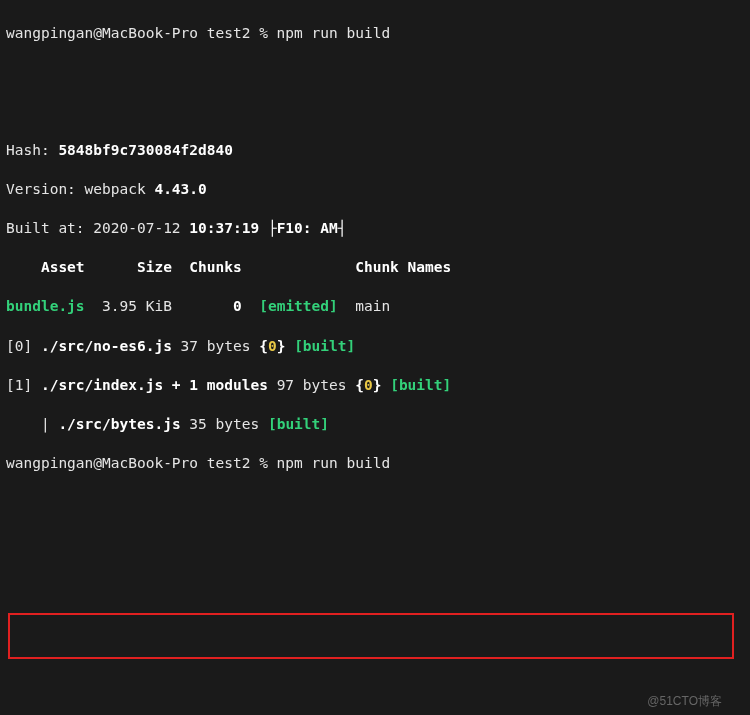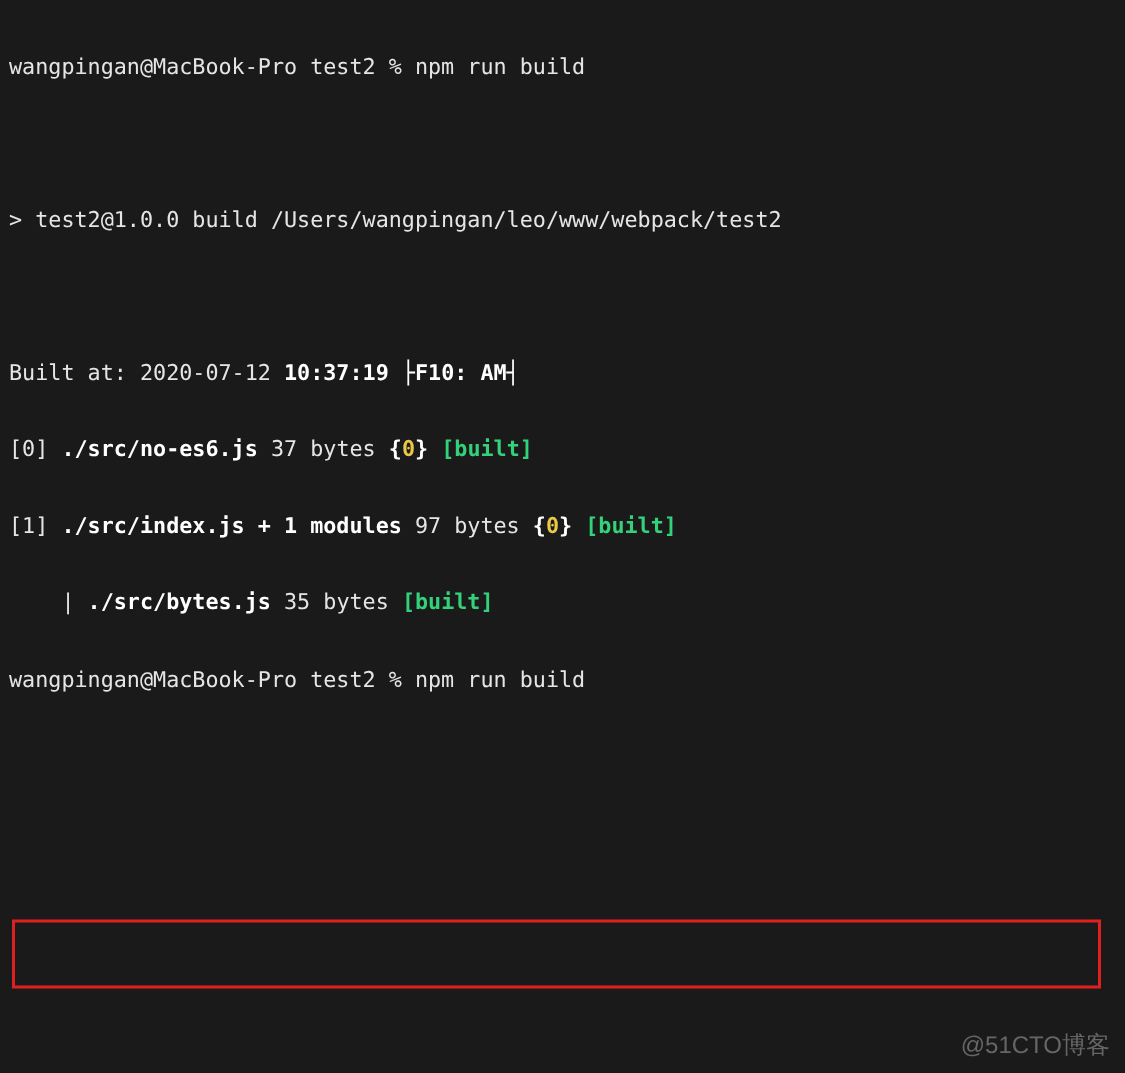--- a/index.html
+++ b/index.html
@@ -8,47 +8,50 @@
     font-family: "Menlo", "Monaco", "Consolas", monospace;
     font-size: 14.5px;
     line-height: 1.35;
     color: #e5e5e5;
     width: 750px;
     height: 715px;
     overflow: hidden;
     position: relative;
   }
   .term { padding: 4px 6px; white-space: pre; }
-  .ln { display: block; min-height: 1.35em; margin-top: 12px; }
+  .ln { display: block; min-height: 1.35em; }
   .bold   { font-weight: bold; color: #fff; }
   .greenb { color: #33d17a; font-weight: bold; }
   .yellow { color: #e9c846; font-weight: bold; }
   .hlbox {
     position: absolute;
     border: 2px solid #e02020;
     pointer-events: none;
   }
   .water {
     position: absolute;
-    right: 10px;
+    right: 28px;
     bottom: 6px;
     color: #666;
-    font-size: 16px;
+    font-size: 12px;
     font-family: sans-serif;
   }
 </style>
 </head>
 <body>
 
 <div class="term">
 <span class="ln">wangpingan@MacBook-Pro test2 % npm run build</span>
 <span class="ln"> </span>
-<span class="ln">&gt; test2@1.0.0 build /Users/wangpingan/leo/www/webpack/test2</span>
 <span class="ln"> </span>
+<span class="ln"><span>Hash: </span><span class="bold">5848bf9c730084f2d840</span></span>
+<span class="ln"><span>Version: webpack </span><span class="bold">4.43.0</span></span>
 <span class="ln"><span>Built at: 2020-07-12 </span><span class="bold">10:37:19</span><span class="bold"> ├F10: AM┤</span></span>
+<span class="ln bold">    Asset      Size  Chunks             Chunk Names</span>
+<span class="ln"><span class="greenb">bundle.js</span><span>  3.95 KiB       </span><span class="bold">0</span><span>  </span><span class="greenb">[emitted]</span><span>  main</span></span>
 <span class="ln"><span>[0] </span><span class="bold">./src/no-es6.js</span><span> 37 bytes </span><span class="bold">{</span><span class="yellow">0</span><span class="bold">}</span><span> </span><span class="greenb">[built]</span></span>
 <span class="ln"><span>[1] </span><span class="bold">./src/index.js + 1 modules</span><span> 97 bytes </span><span class="bold">{</span><span class="yellow">0</span><span class="bold">}</span><span> </span><span class="greenb">[built]</span></span>
 <span class="ln"><span>    | </span><span class="bold">./src/bytes.js</span><span> 35 bytes </span><span class="greenb">[built]</span></span>
 <span class="ln">wangpingan@MacBook-Pro test2 % npm run build</span>
 <span class="ln"> </span>
 
 
 
 
 

